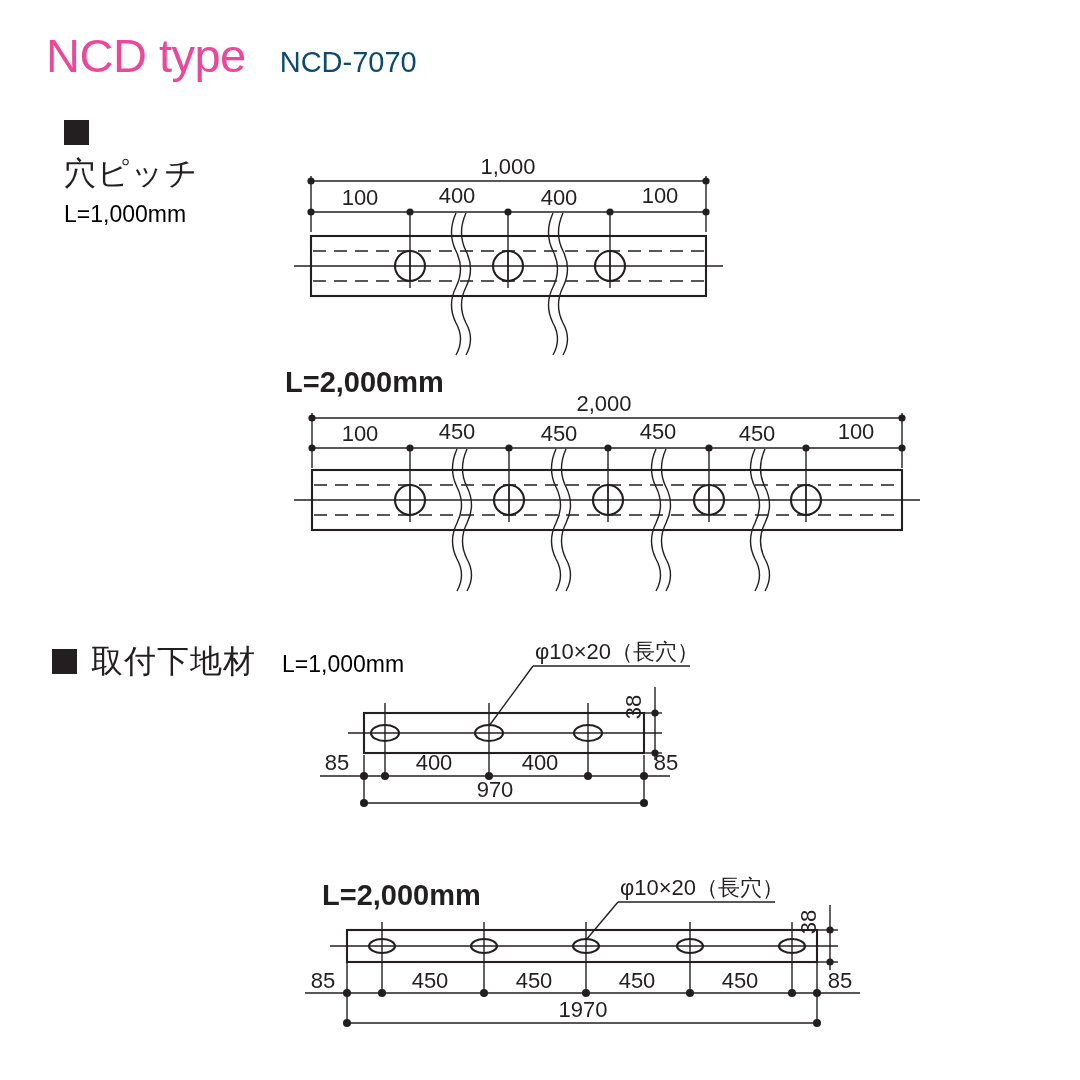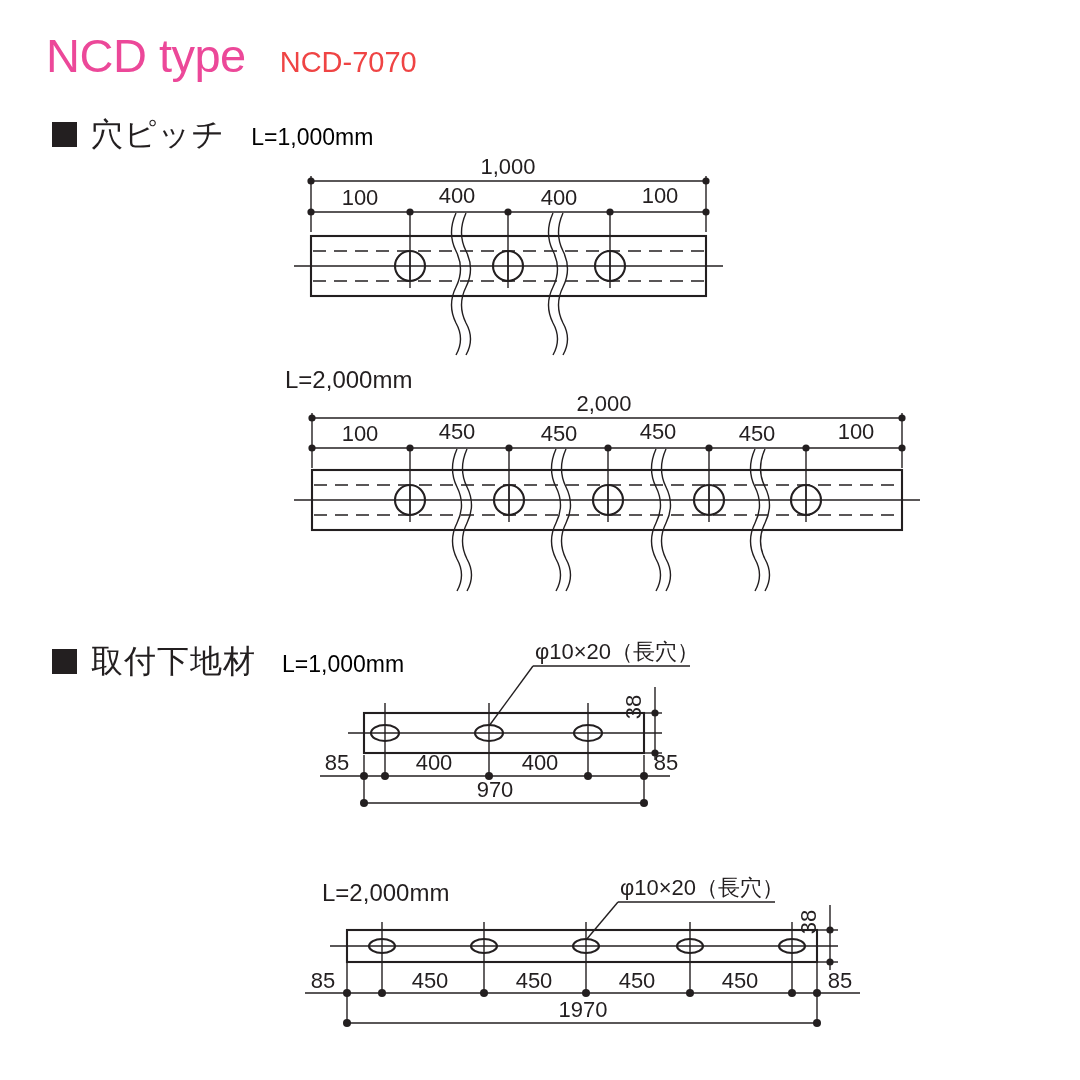--- a/index.html
+++ b/index.html
@@ -16,41 +16,42 @@
   
   .title-row{
     position:absolute;left:46px;top:32px;
     display:flex;align-items:baseline;gap:34px;
   }
   .title-main{
     font-size:47px;font-weight:400;letter-spacing:-0.5px;
     color:#ec4899;line-height:1;
   }
   .title-sub{
-    font-size:29px;font-weight:400;color:#ef4444;line-height:1;
+    font-size:29px;font-weight:400;color:#0c4a6e;line-height:1;
   }
 
   .section-head{
     position:absolute;display:flex;align-items:baseline;gap:14px;
   }
   .sec-bullet{
     width:25px;height:25px;background:#231f20;display:inline-block;
     position:relative;top:2px;
   }
   .sec-title{
     font-size:32px;font-weight:400;color:#231f20;line-height:1;
     letter-spacing:1px;
   }
   .sec-note{
     font-size:23px;color:#000000;line-height:1;margin-left:12px;
   }
 
   .float-label{
-    position:absolute;font-size:24px;color:#231f20;line-height:1;
+    position:absolute;font-size:29px;color:#231f20;line-height:1;
     white-space:nowrap;
+    font-weight:bold;
   }
 
   svg{position:absolute;left:0;top:0;overflow:visible;}
   svg text{font-family:"Liberation Sans","DejaVu Sans",sans-serif;fill:#231f20;}
   .dim-txt{font-size:22px;}
   .note-txt{font-size:22px;}
   .ln{stroke:#231f20;fill:none;}
   .thin{stroke-width:1.4;}
   .med{stroke-width:2.1;}
   .dash{stroke-dasharray:13 8;}
@@ -59,21 +60,21 @@
 </head>
 <body>
 
 <div class="page">
 
   <div class="title-row">
     <span class="title-main">NCD type</span>
     <span class="title-sub">NCD-7070</span>
   </div>
 
-  <div class="section-head" style="left:52px;top:118px;">
+  <div class="section-head" style="left:52px;top:118px;flex-direction:column;">
     <span class="sec-bullet"></span>
     <span class="sec-title">穴ピッチ</span>
     <span class="sec-note">L=1,000mm</span>
   </div>
 
   <div class="section-head" style="left:52px;top:645px;">
     <span class="sec-bullet"></span>
     <span class="sec-title">取付下地材</span>
     <span class="sec-note">L=1,000mm</span>
   </div>

